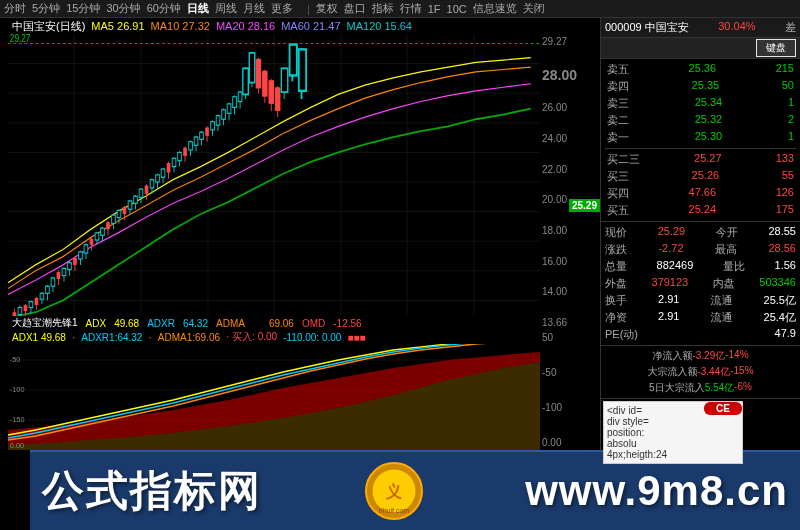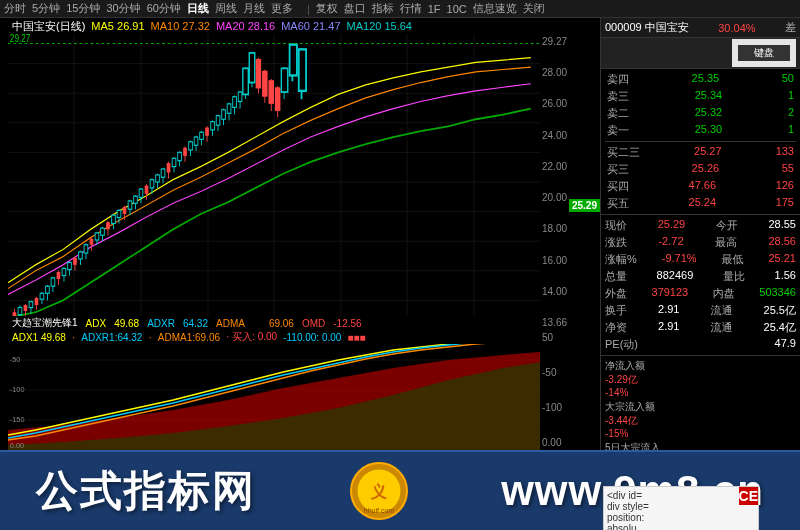--- a/index.html
+++ b/index.html
@@ -102,21 +102,21 @@
       font-size: 11px;
     }
 
     #stock-header {
       background: #1a1a1a;
       padding: 2px 4px;
       color: #fff;
       font-size: 11px;
       display: flex;
       justify-content: space-between;
-      align-items: center;
+      align-items: flex-start;
       border-bottom: 1px solid #333;
     }
 
     #order-book {
       flex: 1;
       padding: 2px;
     }
 
     .order-row {
       display: flex;
@@ -154,39 +154,39 @@
     #flow-info {
       padding: 2px 4px;
       border-top: 1px solid #333;
     }
 
     .flow-row {
       display: flex;
       justify-content: center;
       font-size: 11px;
       padding: 1px 0;
-      flex-direction: column;
     }
 
     
     #trade-list {
       border-top: 1px solid #333;
       flex: 1;
       overflow: hidden;
     }
 
     
     #bottom-banner {
       height: 80px;
       background: #1a3a6b;
       display: flex;
       align-items: center;
       justify-content: space-between;
-      padding: 0 36px;
+      padding: 0 12px;
       border-top: 2px solid #2a5aa0;
+      margin-left: 30px;
     }
 
     #banner-left {
       display: flex;
       align-items: center;
       gap: 10px;
     }
 
     #banner-logo-text {
       font-size: 42px;
@@ -242,21 +242,21 @@
       justify-content: space-between;
       font-size: 10px;
       color: #888;
       padding: 2px;
     }
 
     #code-panel {
       position: absolute;
       top: 0;
       right: 0;
-      width: 156px;
+      width: 140px;
       background: rgba(0,0,0,0.7);
       border: 1px solid #444;
       font-size: 10px;
       color: #ccc;
       padding: 4px;
       z-index: 20;
     }
   </style>
 </head>
 <body>
@@ -483,21 +483,21 @@
           </g>
 
           <line x1="0" y1="8" x2="580" y2="8" stroke="#00cc00" stroke-width="0.8" stroke-dasharray="3,3"></line>
           <text x="2" y="7" font-size="9" fill="#00cc00">29.27</text>
 
         </svg>
       </div>
 
       <div id="y-axis">
         <span style="font-size:10px;color:#888;">29.27</span>
-        <span style="font-size:10px;color:#888;">28.00</span>
+        <span style="font-size:14px;color:#888;font-weight:bold;">28.00</span>
         <span style="font-size:10px;color:#888;">26.00</span>
         <span style="font-size:10px;color:#888;">24.00</span>
         <span style="font-size:10px;color:#888;">22.00</span>
         <span style="font-size:10px;color:#888;">20.00</span>
         <span style="font-size:10px;color:#888;">18.00</span>
         <span style="font-size:10px;color:#888;">16.00</span>
         <span style="font-size:10px;color:#888;">14.00</span>
         <span style="font-size:10px;color:#888;">13.66</span>
       </div>
 
@@ -563,25 +563,30 @@
 
     <div id="right-panel">
 
       <div id="stock-header">
         <span style="color:#fff;font-size:11px;">000009 中国宝安</span>
         <span style="color:#ff4444;font-size:11px;">30.04%</span>
         <span style="color:#aaa;font-size:11px;">差</span>
       </div>
 
       <div style="background:#222;text-align:right;padding:1px 4px;border-bottom:1px solid #333;">
-        <button style="background:#333;color:#fff;border:6px solid #e5e5e5;font-size:10px;padding:1px 16px;cursor:pointer;">键盘</button>
+        <button style="background:#333;color:#fff;border:1px solid #e5e5e5;font-size:10px;padding:1px 9px;cursor:pointer;">键盘</button>
       </div>
 
       <div id="order-book" style="padding:2px 4px;">
 
+        <div class="order-row">
+          <span class="ask-label">卖五</span>
+          <span class="ask">25.36</span>
+          <span class="ask">215</span>
+        </div>
         <div class="order-row">
           <span class="ask-label">卖四</span>
           <span class="ask">25.35</span>
           <span class="ask">50</span>
         </div>
         <div class="order-row">
           <span class="ask-label">卖三</span>
           <span class="ask">25.34</span>
           <span class="ask">1</span>
         </div>
@@ -627,26 +632,20 @@
           <span class="info-label">今开</span>
           <span class="info-val-white">28.55</span>
         </div>
         <div class="info-row">
           <span class="info-label">涨跌</span>
           <span class="info-val-red">-2.72</span>
           <span class="info-label">最高</span>
           <span class="info-val-red">28.56</span>
         </div>
         <div class="info-row">
-          <span class="info-label">涨幅%</span>
-          <span class="info-val-red">-9.71%</span>
-          <span class="info-label">最低</span>
-          <span class="info-val-red">25.21</span>
-        </div>
-        <div class="info-row">
           <span class="info-label">总量</span>
           <span class="info-val-white">882469</span>
           <span class="info-label">量比</span>
           <span class="info-val-white">1.56</span>
         </div>
         <div class="info-row">
           <span class="info-label">外盘</span>
           <span class="info-val-red">379123</span>
           <span class="info-label">内盘</span>
           <span class="info-val-green">503346</span>
@@ -700,21 +699,21 @@
         
         
       </div>
 
       <div id="code-panel" style="position:relative;background:#f5f5f5;color:#000;font-size:10px;padding:3px;border:1px solid #ccc;margin:2px;">
         <div style="color:#333;font-size:10px;">&lt;div id=</div>
         <div style="color:#333;font-size:10px;">div style=</div>
         <div style="color:#333;font-size:10px;">position:</div>
         <div style="color:#333;font-size:10px;">absolu</div>
         <div style="color:#333;font-size:10px;">4px;heigth:24</div>
-        <div style="position:absolute;top:0;right:0;background:#cc0000;color:#fff;font-size:14px;padding:1px 0;font-weight:bold;">CE</div>
+        <div style="position:absolute;top:0;right:0;background:#cc0000;color:#fff;font-size:10px;padding:1px 12px;font-weight:bold;border-radius:6px;">CE</div>
       </div>
 
     </div>
   </div>
 
   <div id="bottom-banner">
     <div id="banner-left">
       <div id="banner-logo-text">公式指标网</div>
     </div>
 

